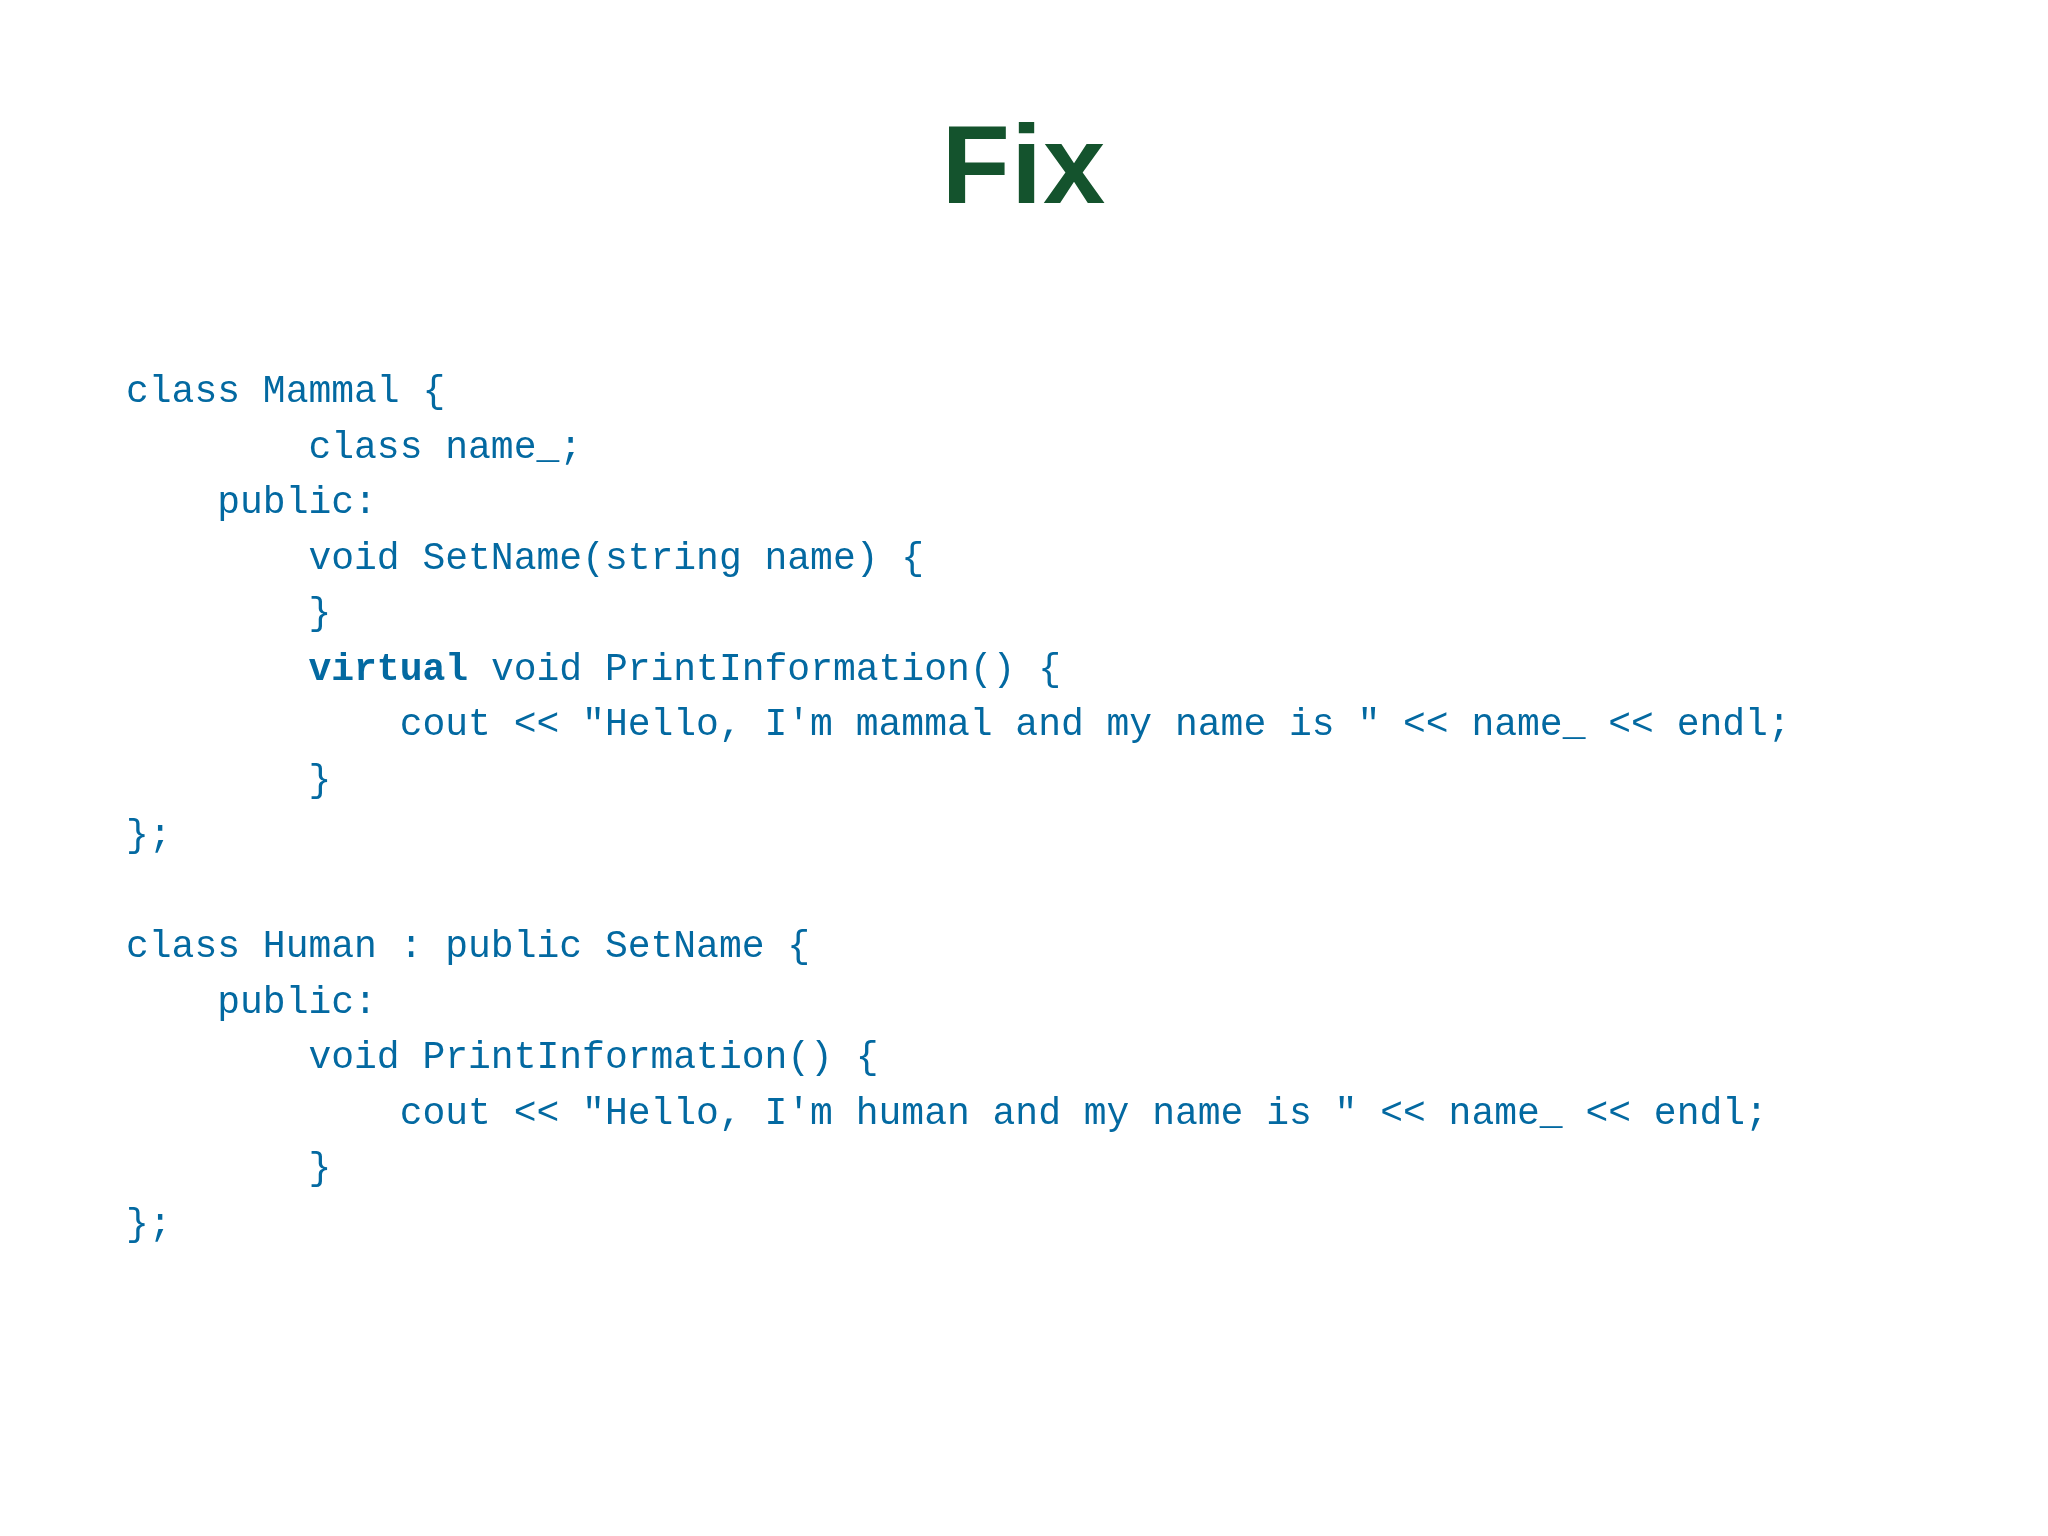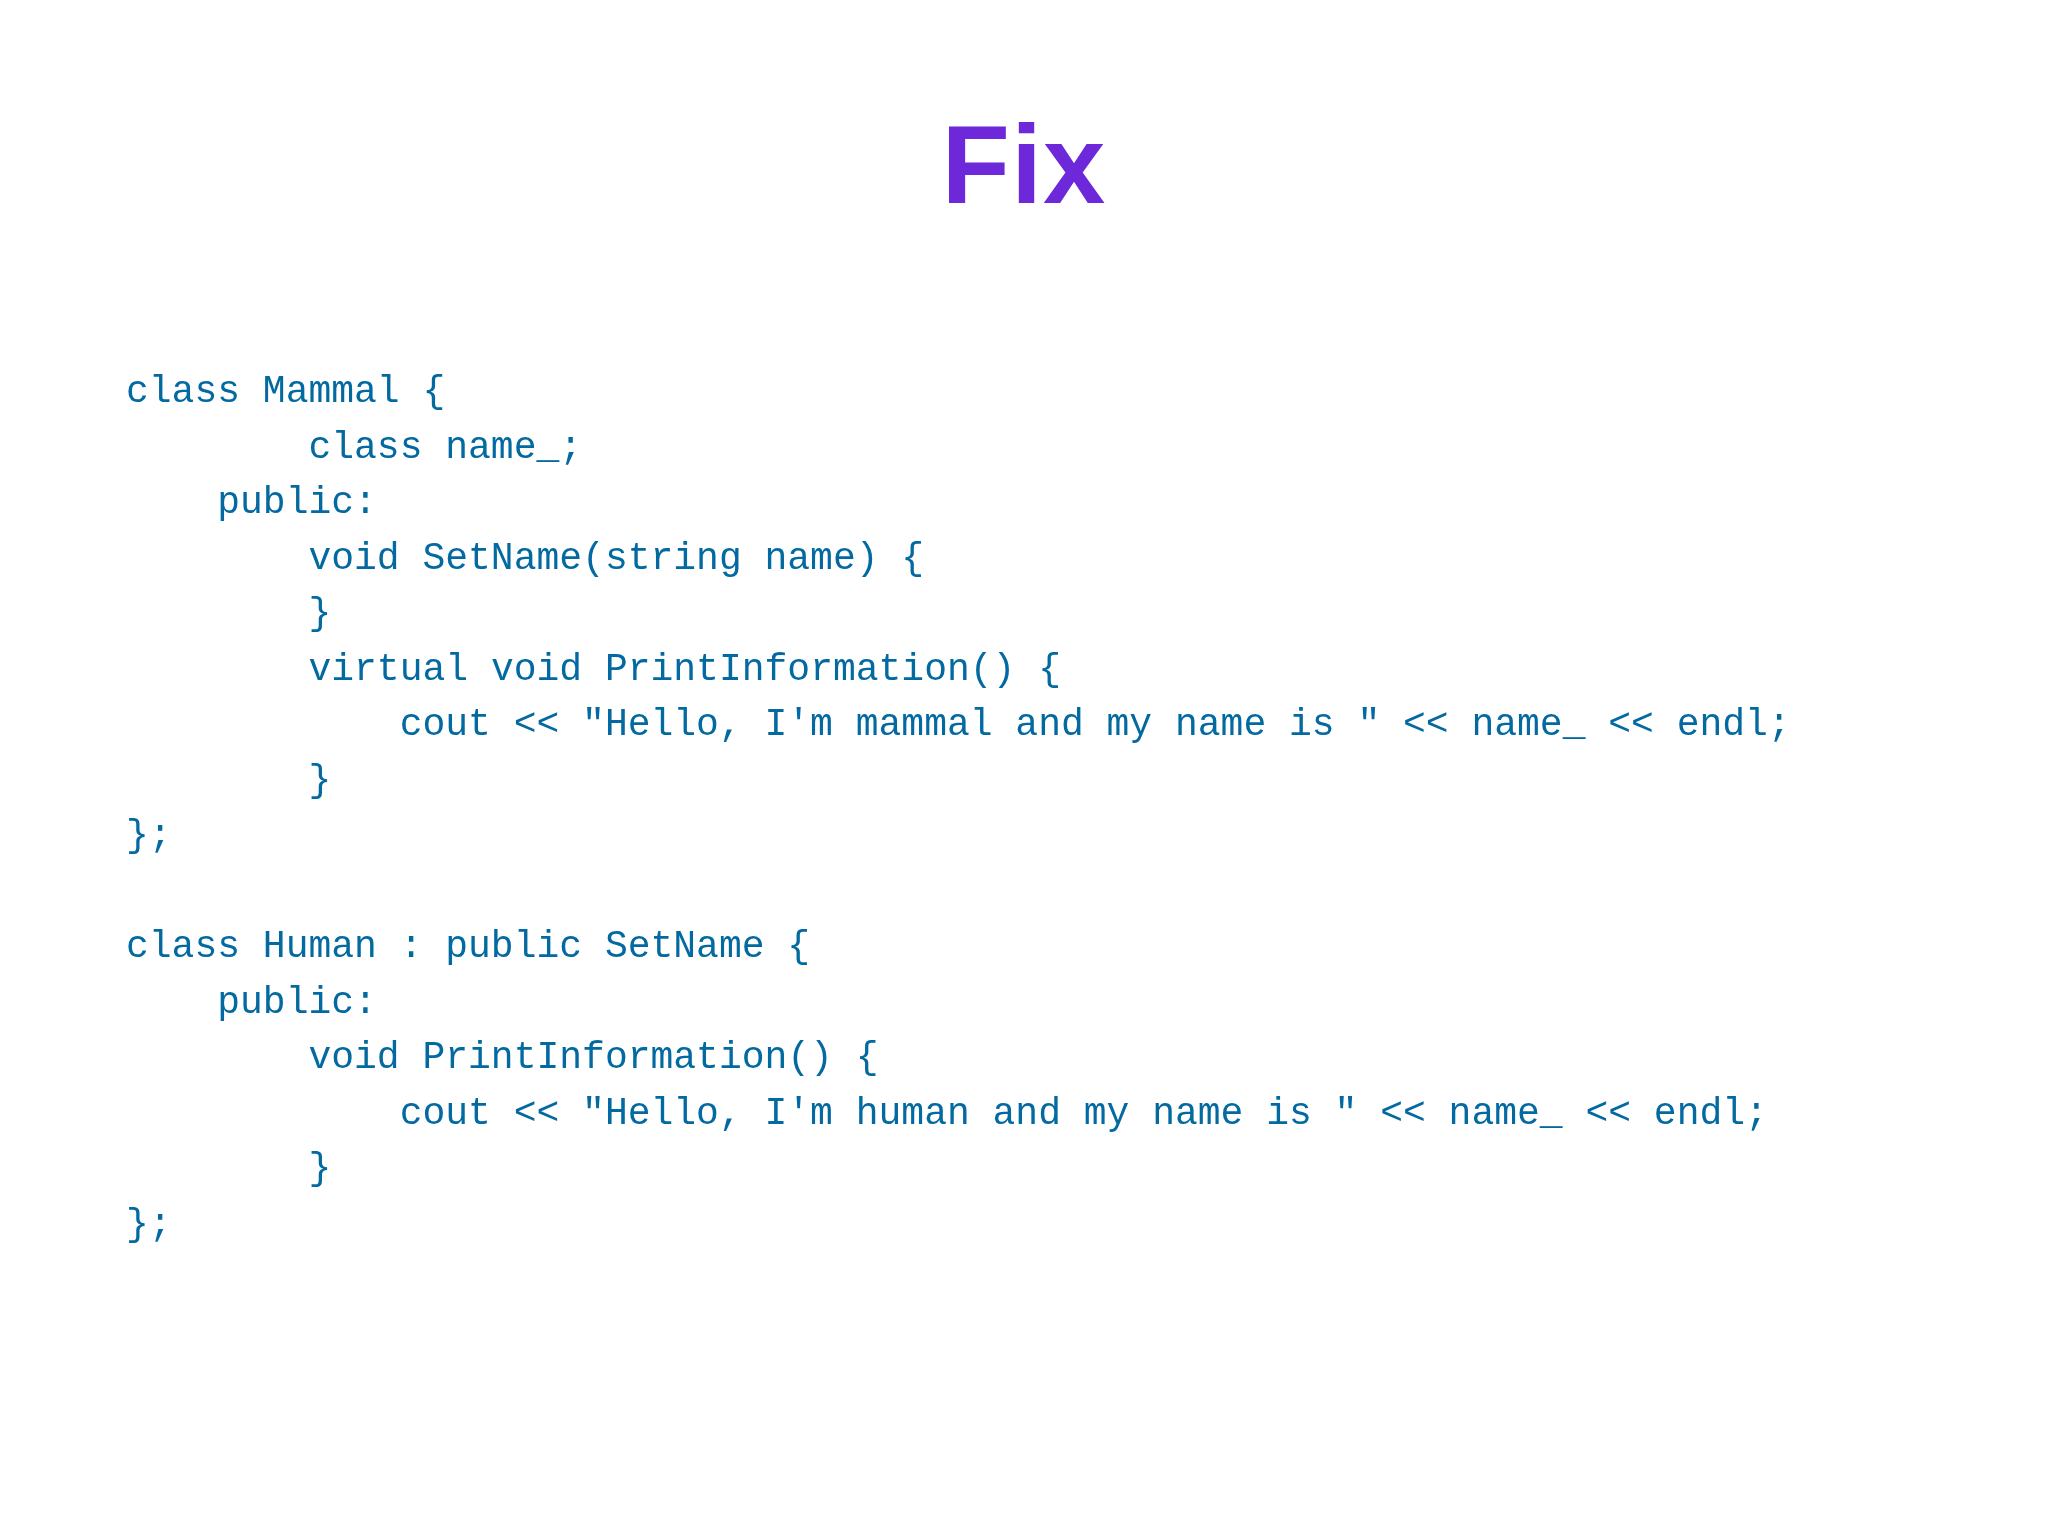--- a/index.html
+++ b/index.html
@@ -19,39 +19,39 @@
   .slide-title {
     position: absolute;
     top: 98px;
     left: 0;
     width: 100%;
     text-align: center;
     font-family: "Liberation Sans", sans-serif;
     font-size: 112px;
     font-weight: 600;
     letter-spacing: 1px;
-    color: #6d28d9;
+    color: #14532d;
     margin: 0;
     line-height: 1.2;
   }
   .code-block {
     position: absolute;
     top: 364px;
     left: 126px;
     font-family: "Liberation Mono", monospace;
     font-size: 38px;
     line-height: 55.5px;
     color: #0369a1;
   }
   .code-line {
     white-space: pre;
     height: 55.5px;
   }
   .code-line .bold {
-    font-weight: normal;
+    font-weight: bold;
   }
 </style>
 </head>
 <body>
 
 <div class="slide">
   <h1 class="slide-title">Fix</h1>
 
   <div class="code-block">
       <div class="code-line"><span>class Mammal {</span></div>

